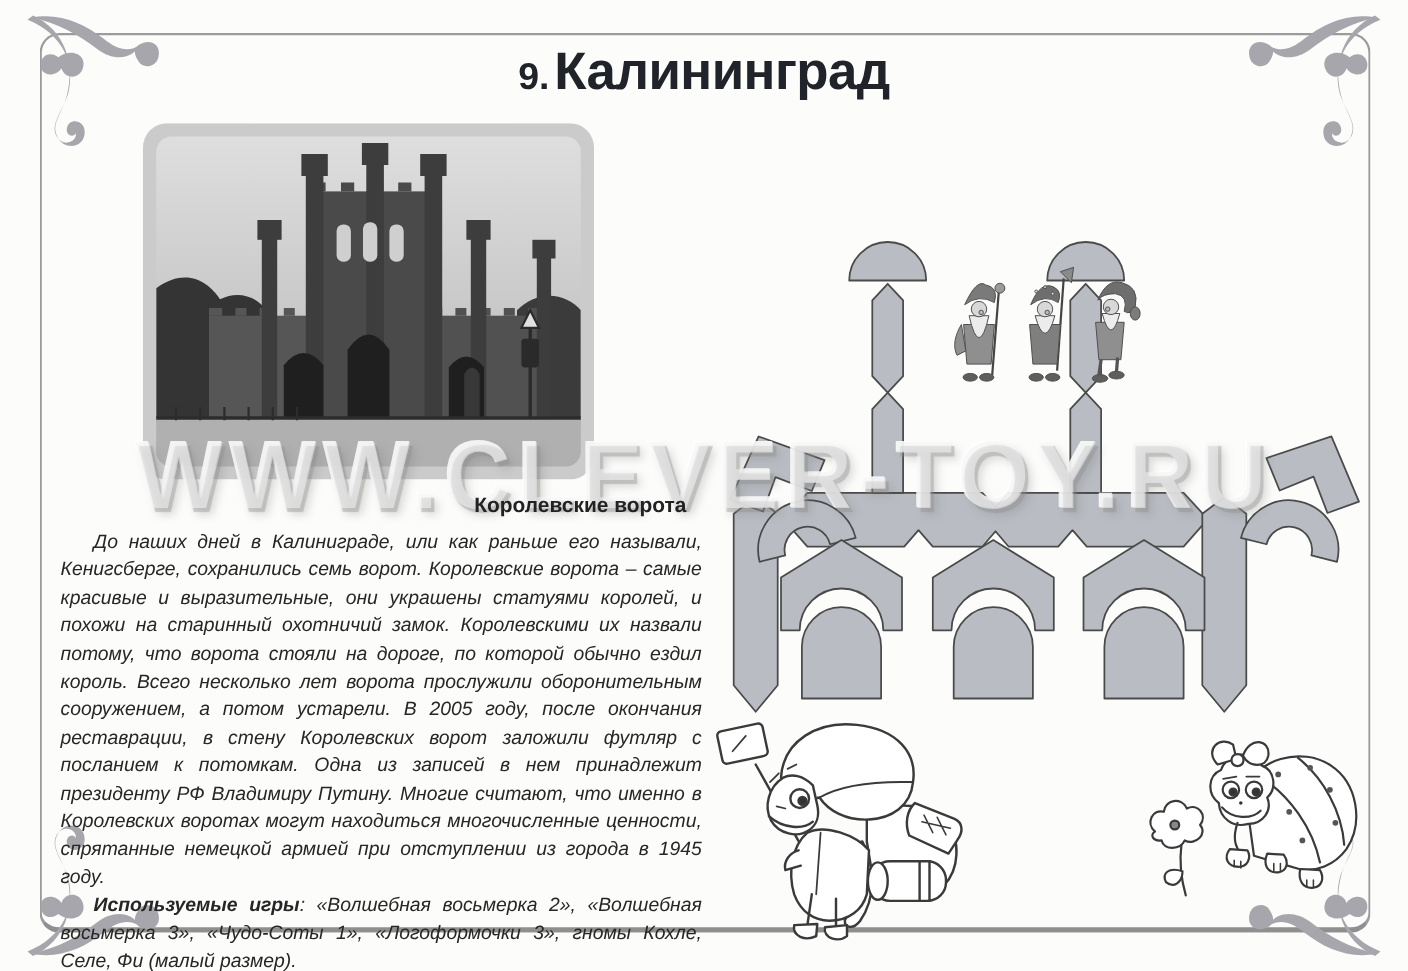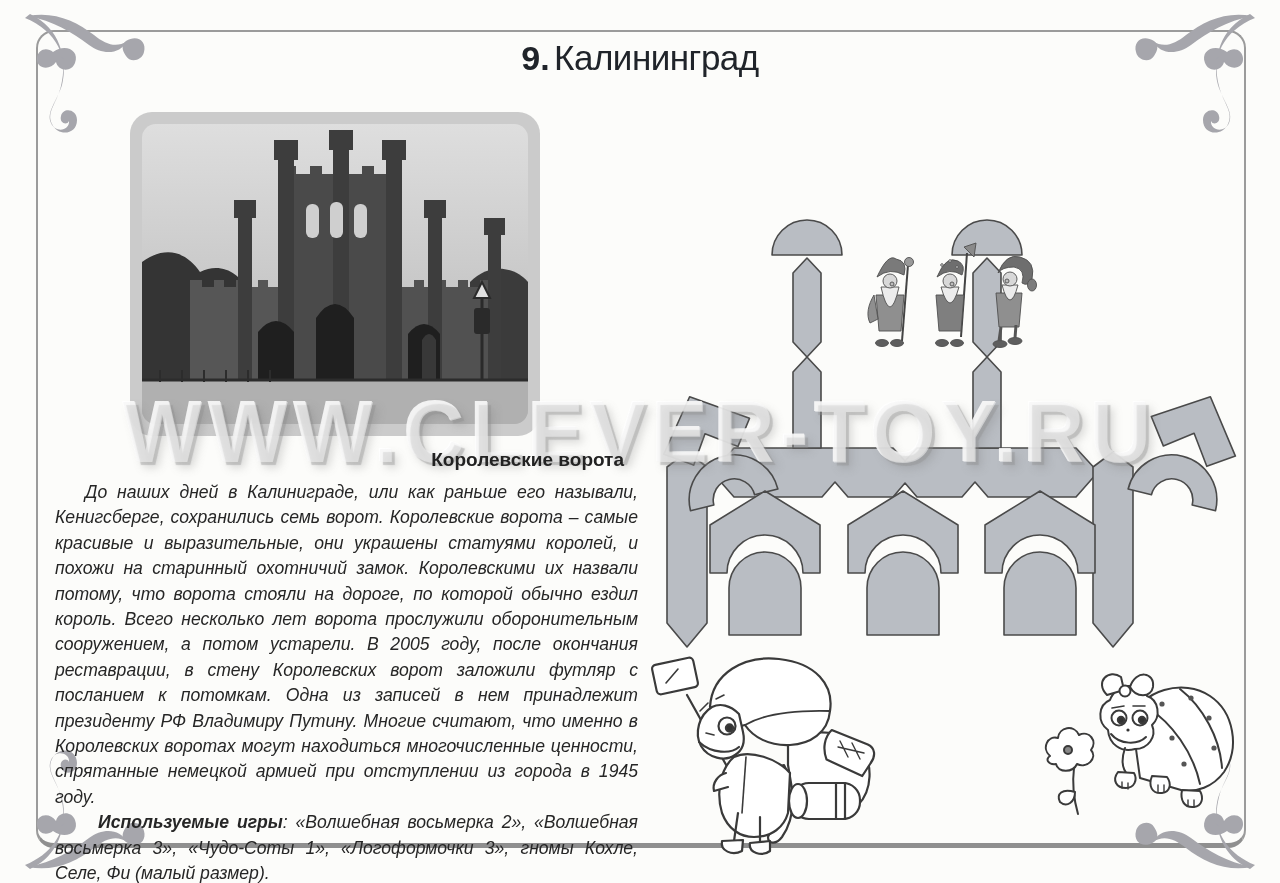--- a/index.html
+++ b/index.html
@@ -14,33 +14,33 @@
     z-index:1;
   }
   .ornament{position:absolute;width:150px;height:150px;z-index:2;}
   .ornament.tl{left:8px;top:8px;}
   .ornament.tr{right:8px;top:8px;transform:scaleX(-1);}
   .ornament.bl{left:8px;bottom:8px;transform:scaleY(-1);}
   .ornament.br{right:8px;bottom:8px;transform:scale(-1,-1);}
 
   .title-row{position:absolute;left:0;top:38px;width:100%;text-align:center;z-index:4;}
   .title-num{font-size:34px;font-weight:bold;color:#20242a;letter-spacing:0px;}
-  .title-main{font-size:35px;font-weight:normal;color:#20242a;letter-spacing:-0.5px;text-align:center;}
+  .title-main{font-size:48px;font-weight:bold;color:#20242a;letter-spacing:-0.5px;text-align:center;}
 
   .photo{position:absolute;left:130px;top:112px;width:410px;height:324px;z-index:3;}
   .caption{
     position:absolute;left:41px;top:449px;width:583px;z-index:7;
     text-align:right;font-weight:bold;font-size:19px;color:#222;
   }
   .article{position:absolute;left:55px;top:480px;width:583px;z-index:7;font-style:italic;}
   .article p{
     margin:0;font-size:17.6px;line-height:25.4px;text-align:justify;
     text-indent:30px;color:#262626;
   }
-  .article .lead{font-weight:bold;margin-left:13px;}
+  .article .lead{font-weight:bold;}
 
   .castle{position:absolute;left:650px;top:195px;width:600px;height:470px;z-index:3;}
   .turtle-boy{position:absolute;left:642px;top:645px;width:320px;height:215px;z-index:3;}
   .turtle-girl{position:absolute;left:1012px;top:660px;width:230px;height:172px;z-index:3;}
 
   .watermark{
     position:absolute;left:45px;top:384px;width:1190px;z-index:6;
     font-size:84px;font-weight:bold;text-align:center;letter-spacing:6px;
     color:rgba(244,244,244,0.55);
     text-shadow:3px 3px 1px rgba(140,140,140,0.40),

